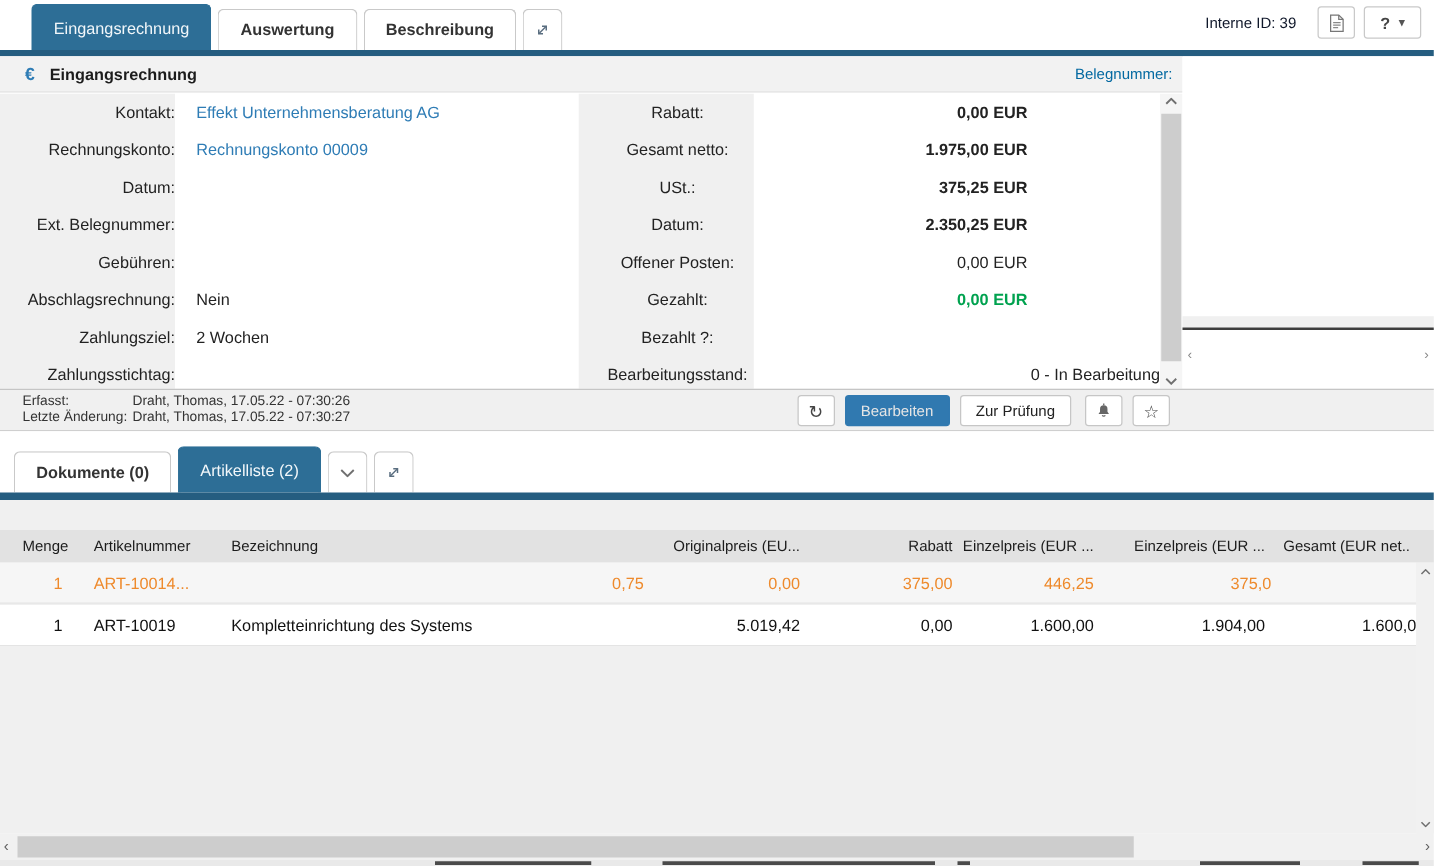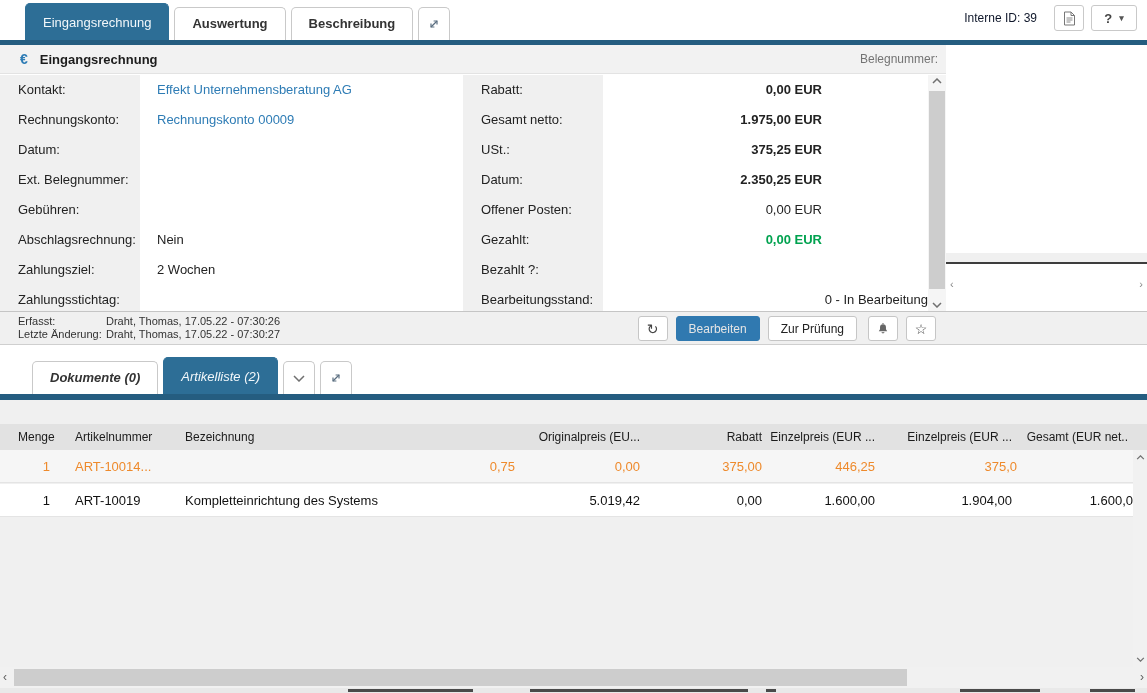--- a/index.html
+++ b/index.html
@@ -22,30 +22,30 @@
 
   .blue-bar{position:absolute;left:0;width:1147px;background:#255d80;}
   #bar1{top:40px;height:5px;}
   #bar2{top:394px;height:6px;}
 
   
   .section-header{position:absolute;top:45px;left:0;width:946px;height:29px;background:#f2f2f2;
                   border-bottom:1px solid #e3e3e3;display:flex;align-items:center;padding:0 8px 0 20px;}
   .euro{color:#2e7cb5;font-weight:bold;font-size:14px;}
   .sh-title{font-weight:bold;margin-left:12px;font-size:13px;color:#1c1c1c;}
-  .sh-right{margin-left:auto;font-size:12px;color:#737373;}
+  .sh-right{margin-left:auto;font-size:12px;color:#0369a1;}
 
   
   .form{position:absolute;top:75px;left:0;width:928px;height:236px;background:#fff;}
   .lblbg{position:absolute;top:0;height:100%;width:140px;background:#f0f0f0;}
   .fcol{position:absolute;top:0;display:flex;flex-direction:column;}
   .fcol .cell{height:30px;line-height:30px;white-space:nowrap;overflow:hidden;}
-  .labels-l{left:0;width:140px;}  .labels-l .cell{padding-left:18px;}
+  .labels-l{left:0;width:140px;text-align:right;}  .labels-l .cell{padding-left:18px;}
   .values-l{left:140px;width:322px;} .values-l .cell{padding-left:17px;}
-  .labels-r{left:463px;width:140px;} .labels-r .cell{padding-left:18px;}
+  .labels-r{left:463px;width:140px;align-items:center;} .labels-r .cell{padding-left:18px;}
   .values-r{left:603px;width:325px;}
   .values-r .cell{text-align:right;padding-right:106px;}
   .values-r .cell.lft{text-align:right;padding-left:11px;padding-right:0;}
   .bold{font-weight:bold;}
   .green{color:#00a24f;font-weight:bold;}
   .link{color:#2e7cb5;cursor:pointer;}
 
   
   .vsb{position:absolute;background:#f5f5f5;}
   #form-vsb{left:928px;top:75px;width:18px;height:236px;}
@@ -66,21 +66,21 @@
   .meta{position:absolute;left:18px;top:3px;display:grid;grid-template-columns:88px auto;font-size:11px;line-height:13px;color:#333;}
   .actions{position:absolute;right:211px;top:4px;display:flex;align-items:center;}
   .btn{height:25px;padding:0 12px;background:#fff;border:1px solid #c6c6c6;border-radius:3px;
        font-size:12px;color:#222;display:flex;align-items:center;justify-content:center;margin-left:8px;cursor:pointer;white-space:nowrap;}
   .btn.iconic{width:30px;padding:0;font-size:14px;color:#444;}
   .btn.primary{background:#3079b0;border-color:#3079b0;color:#e5e5e5;}
   .btn.gap{margin-left:11px;}
 
   
   .lower-tabbar{position:absolute;top:345px;left:0;width:1147px;height:49px;background:#fff;}
-  .lower-tabbar .tabs{left:32px;font-style:italic;}
+  .lower-tabbar .tabs{left:11px;}
 
   
   .table-zone{position:absolute;top:400px;left:0;width:1147px;height:267px;background:#f0f0f0;}
   .thead{position:absolute;top:24px;left:0;width:1147px;height:26px;background:#e2e2e2;}
   .tgrid{display:grid;grid-template-columns:62px 118px 340px 125px 122px 113px 137px 116px;width:1133px;align-items:center;height:100%;}
   .thead .hc{font-size:12px;color:#1c1c1c;white-space:nowrap;overflow:hidden;cursor:pointer;}
   .hc.l0{padding-left:18px;} .hc.l1{padding-left:13px;} .hc.l2{padding-left:5px;}
   .num{text-align:right;padding-right:5px;white-space:nowrap;}
   .trow{position:absolute;left:0;width:1133px;height:33px;background:#fff;border-bottom:1px solid #e4e4e4;cursor:pointer;}
   .trow .tgrid{height:33px;}

